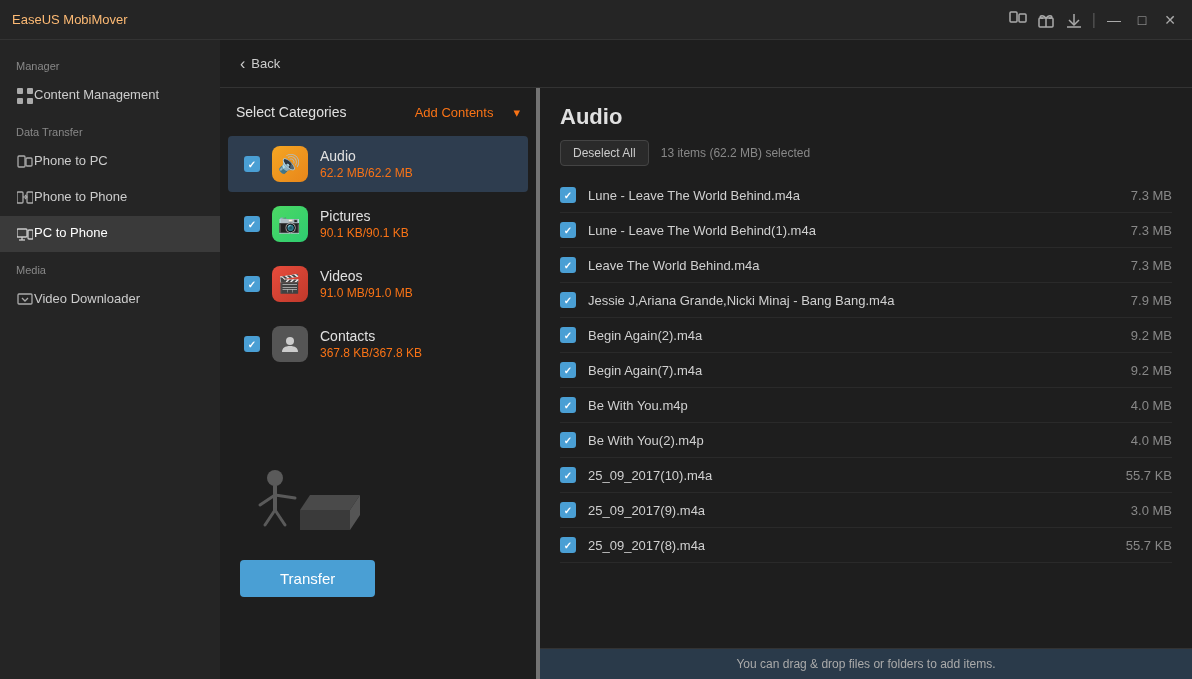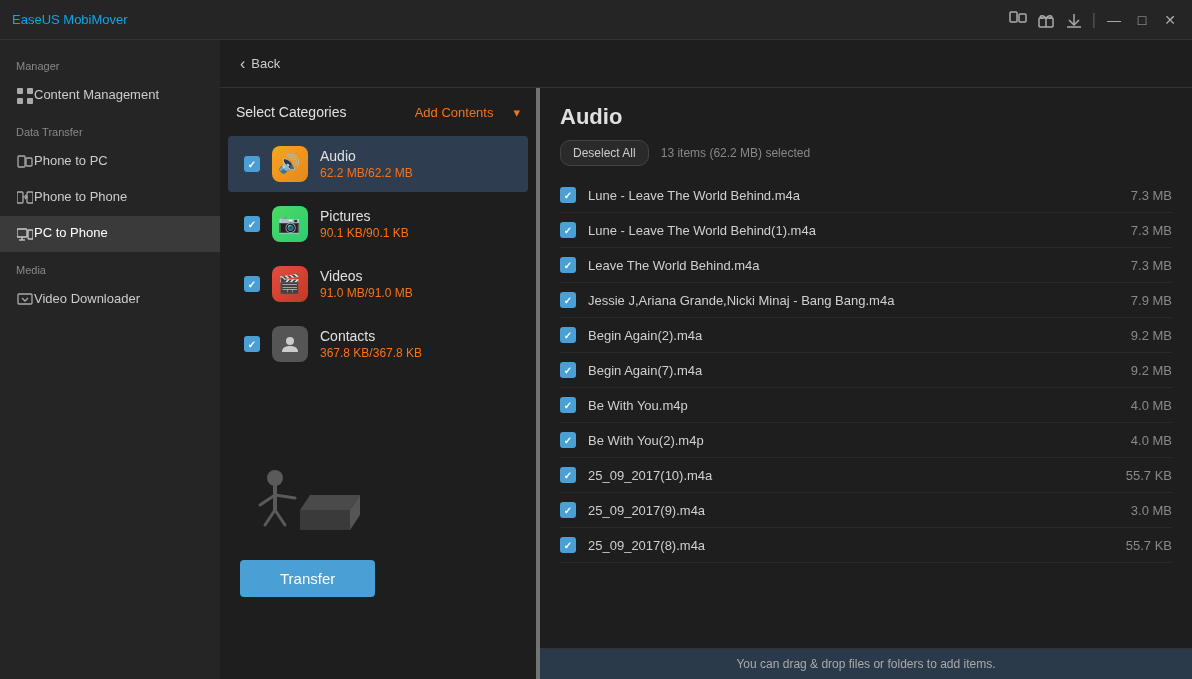--- a/index.html
+++ b/index.html
@@ -20,21 +20,21 @@
       background: #252525;
       display: flex;
       align-items: center;
       justify-content: space-between;
       padding: 0 12px;
       flex-shrink: 0;
       border-bottom: 1px solid #333;
     }
     .titlebar-title {
       font-size: 13px;
-      color: #0ea5e9;
+      color: #fdba74;
       font-weight: 500;
     }
     .titlebar-controls {
       display: flex;
       gap: 8px;
       align-items: center;
     }
     .titlebar-icon {
       width: 20px;
       height: 20px;
@@ -278,21 +278,21 @@
     .files-toolbar {
       display: flex;
       align-items: center;
       gap: 12px;
     }
     .deselect-all-btn {
       background: #2a2a2a;
       border: 1px solid #444;
       color: #ccc;
       padding: 5px 12px;
-      border-radius: 10px;
+      border-radius: 4px;
       font-size: 12px;
       cursor: pointer;
     }
     .selection-info {
       font-size: 12px;
       color: #888;
     }
 
     .files-list {
       flex: 1;

